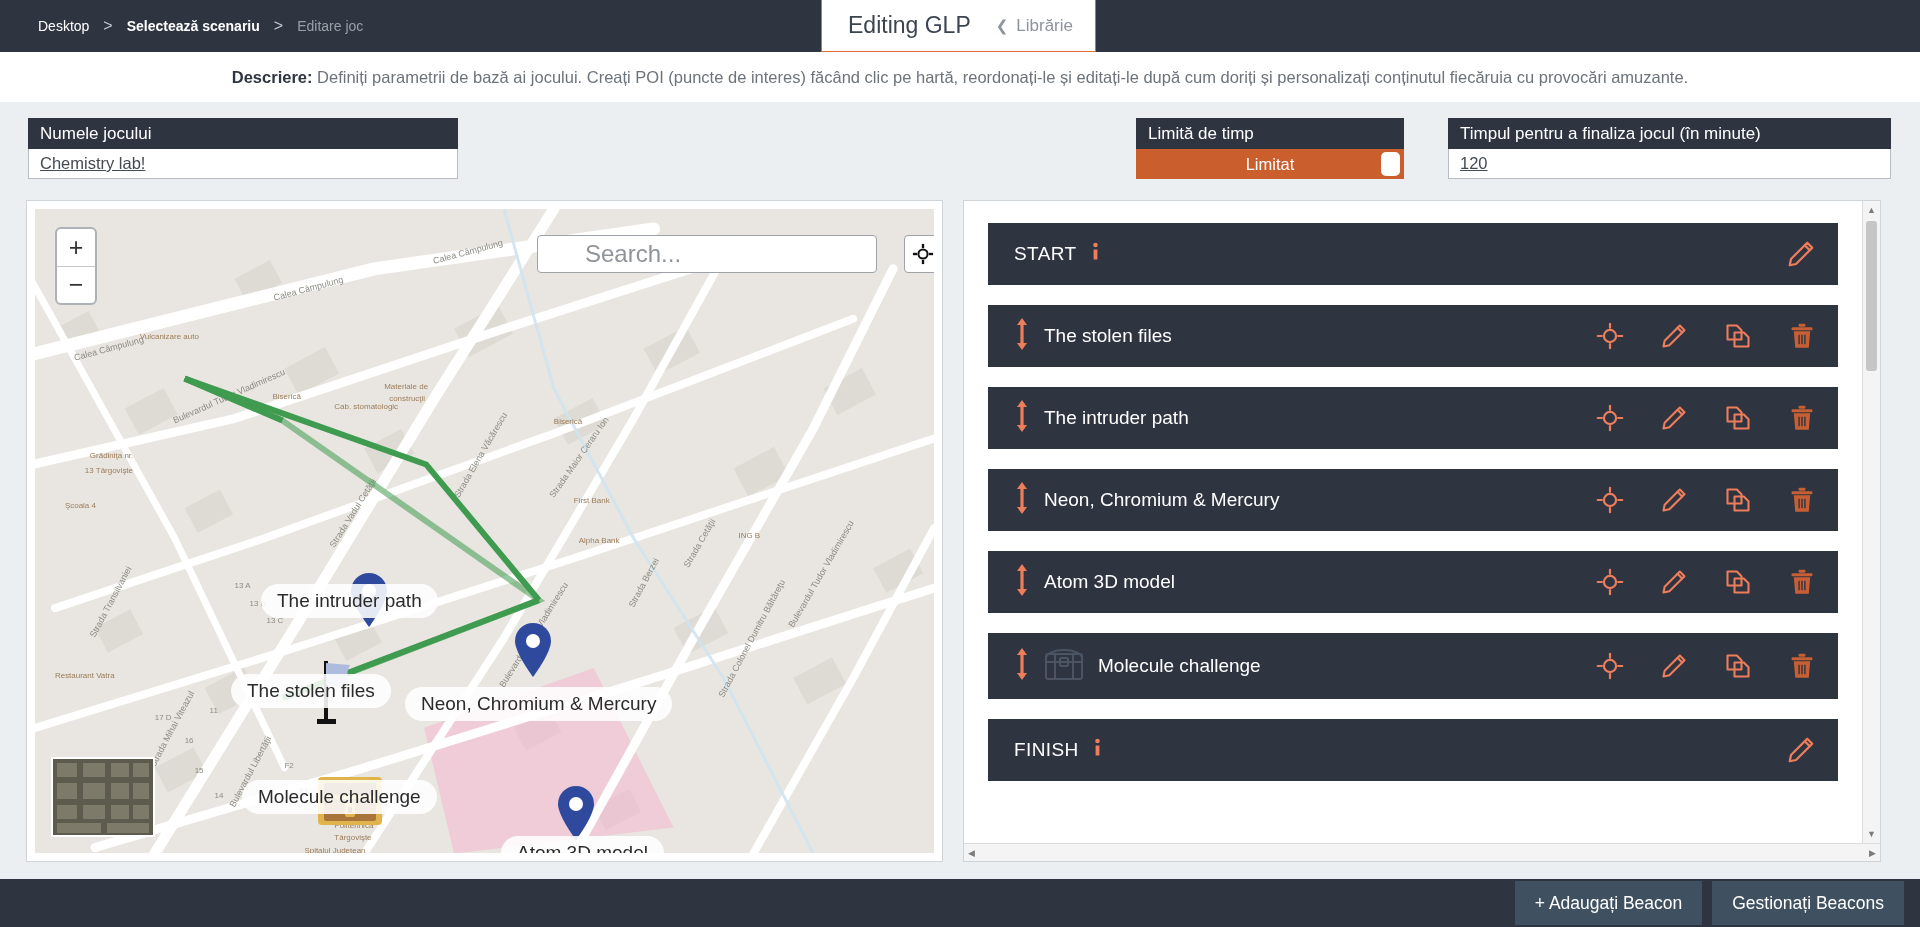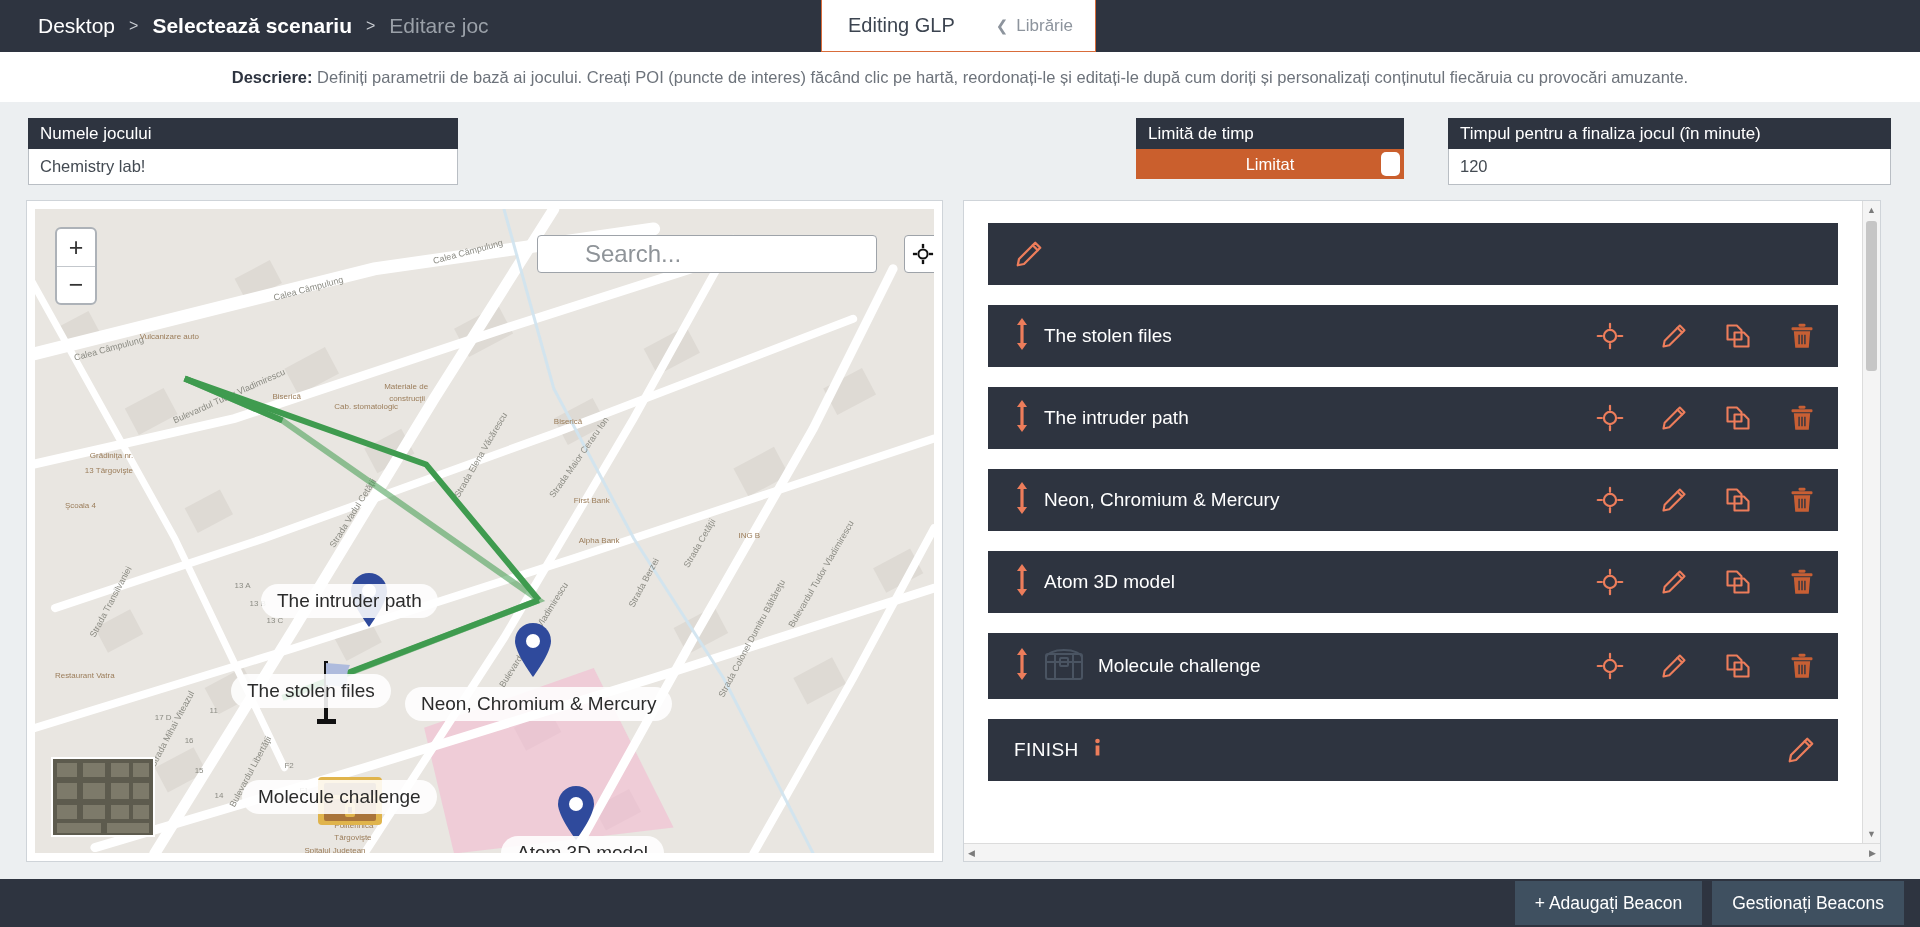--- a/index.html
+++ b/index.html
@@ -10,32 +10,32 @@
     overflow: hidden;
   }
   .app { position: relative; width: 1920px; height: 927px; background: #ffffff; }
 
   
   .topbar {
     position: absolute; left: 0; top: 0; width: 1920px; height: 52px;
     background: #2e3440; display: flex; align-items: center;
   }
   .breadcrumb { display: flex; align-items: center; padding-left: 38px; gap: 14px; }
-  .crumb { color: #ffffff; font-size: 21px; }
+  .crumb { color: #ffffff; font-size: 14px; }
   .crumb.bold { font-weight: bold; }
   .crumb.muted { color: #9aa0a8; }
   .crumb-sep { color: #c8ccd2; font-size: 16px; }
 
   .tab-card {
     position: absolute; left: 821px; top: 0; width: 275px; height: 52px;
     background: #ffffff; border: 1px solid #d96c3a; border-top: none;
     display: flex; align-items: center; justify-content: space-between;
     padding: 0 22px 0 26px; z-index: 6;
   }
-  .tab-title { color: #3c4450; font-size: 20px; }
+  .tab-title { color: #3c4450; font-size: 23px; }
   .tab-back { display: flex; align-items: center; gap: 8px; color: #8d949d; font-size: 17px; cursor: pointer; }
   .chev { font-size: 15px; color: #8d949d; }
 
   
   .desc-strip {
     position: absolute; left: 0; top: 52px; width: 1920px; height: 50px;
     background: #ffffff; display: flex; align-items: center; justify-content: center;
   }
   .desc-text { font-size: 16.5px; color: #6d737b; }
   .desc-text b { color: #2e3440; }
@@ -48,22 +48,22 @@
 
   
   .fieldrow { position: absolute; left: 0; top: 118px; width: 1920px; height: 66px; }
   .field { position: absolute; }
   .field-label {
     background: #2e3440; color: #ffffff; font-size: 17px;
     padding: 7px 12px; height: 31px; line-height: 17px;
   }
   .field-input {
     background: #ffffff; border: 1px solid #b9bec4; border-top: none;
-    height: 36px; display: flex; align-items: center; padding: 0 11px;
-    font-size: 16.5px; color: #434a52;
+    height: 30px; display: flex; align-items: center; padding: 0 11px;
+    font-size: 16.5px; color: #434a52; text-decoration: underline;
   }
   #f-name { left: 28px; width: 430px; }
   #f-desc { left: 501px; width: 595px; }
   #f-limit { left: 1136px; width: 268px; }
   #f-time { left: 1448px; width: 443px; }
 
   .toggle {
     height: 30px; background: #ca5f2d; display: flex; align-items: center;
     justify-content: center; position: relative; cursor: pointer;
   }
@@ -397,20 +397,29 @@
           </g>
         </svg>
       </div>
     </div>
   </div>
 
   <div class="list-panel">
     <div class="list-scroll">
 
       <div class="row">
+        <div class="row-left">
+          <span class="row-title cap">START</span>
+          <span>
+            <svg width="9" height="20" viewBox="0 0 9 20">
+                <circle cx="4.5" cy="3" r="2.3" fill="#ed7d5b"></circle>
+                <rect x="2.6" y="7.5" width="3.8" height="10" fill="#ed7d5b"></rect>
+              </svg>
+          </span>
+        </div>
         <div class="row-actions">
           <span class="icon-btn">
             <svg width="30" height="30" viewBox="0 0 24 24" fill="none" stroke="#ed7d5b" stroke-width="1.8" stroke-linecap="round" stroke-linejoin="round">
                 <path d="M17 3l4 4L8 20l-5 1 1-5z"></path>
                 <path d="M15 5l4 4"></path>
               </svg>
           </span>
         </div>
       </div>
 

